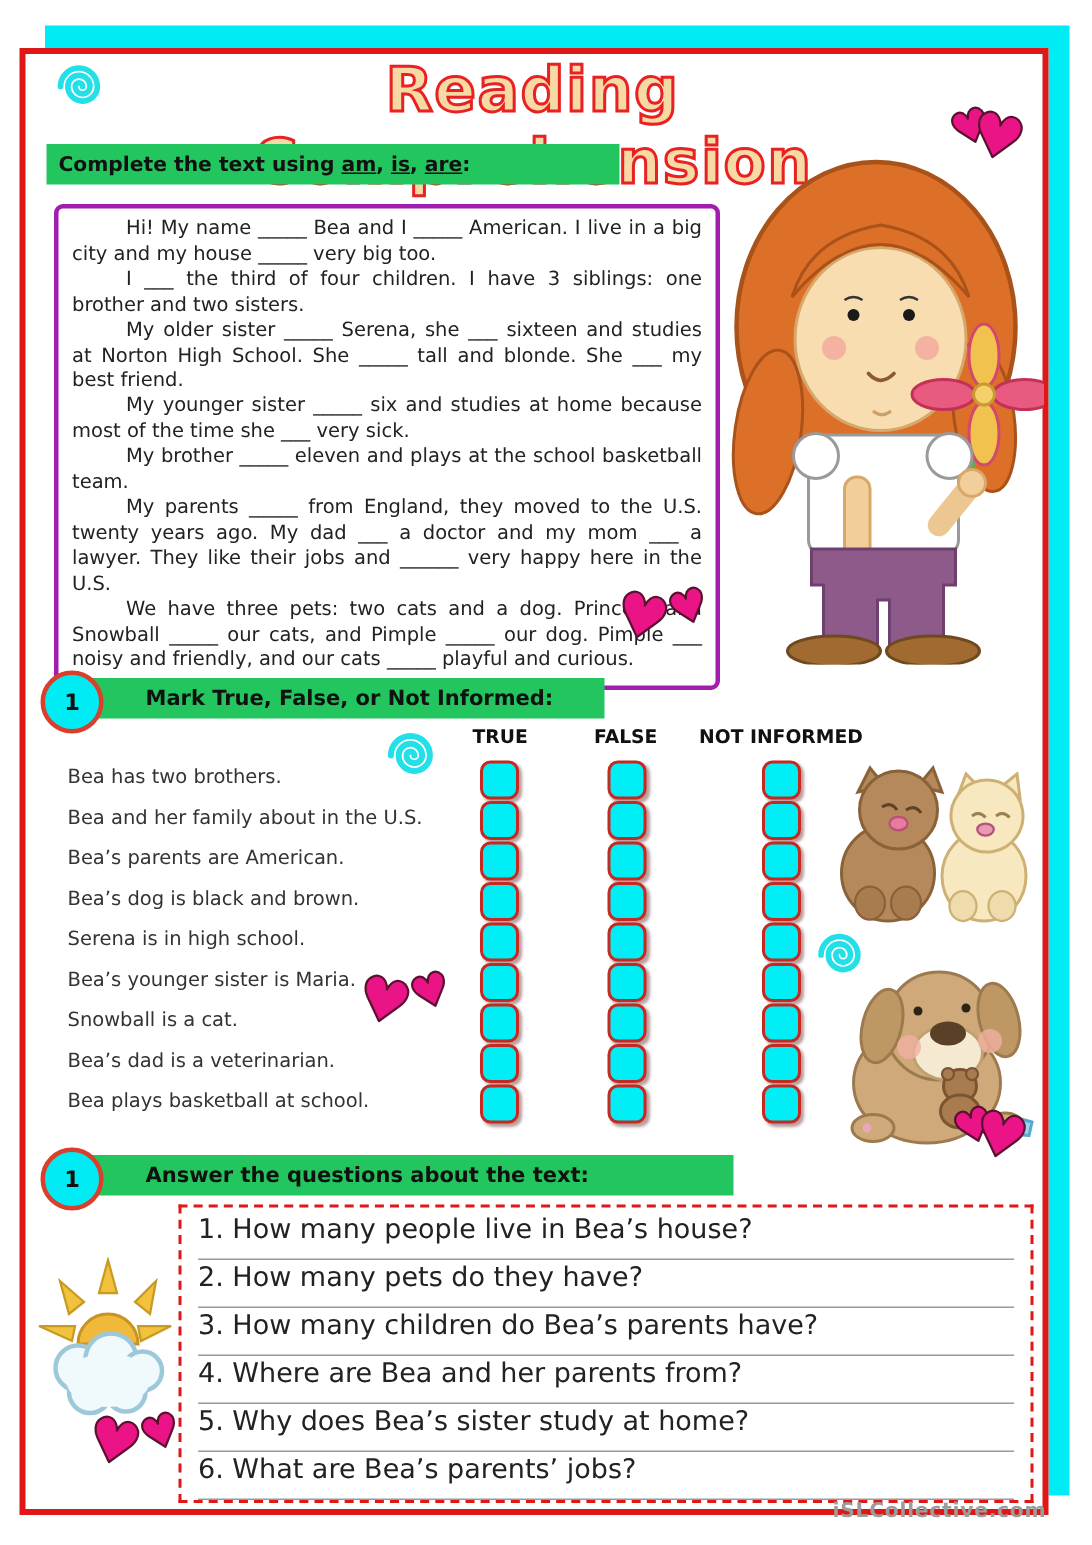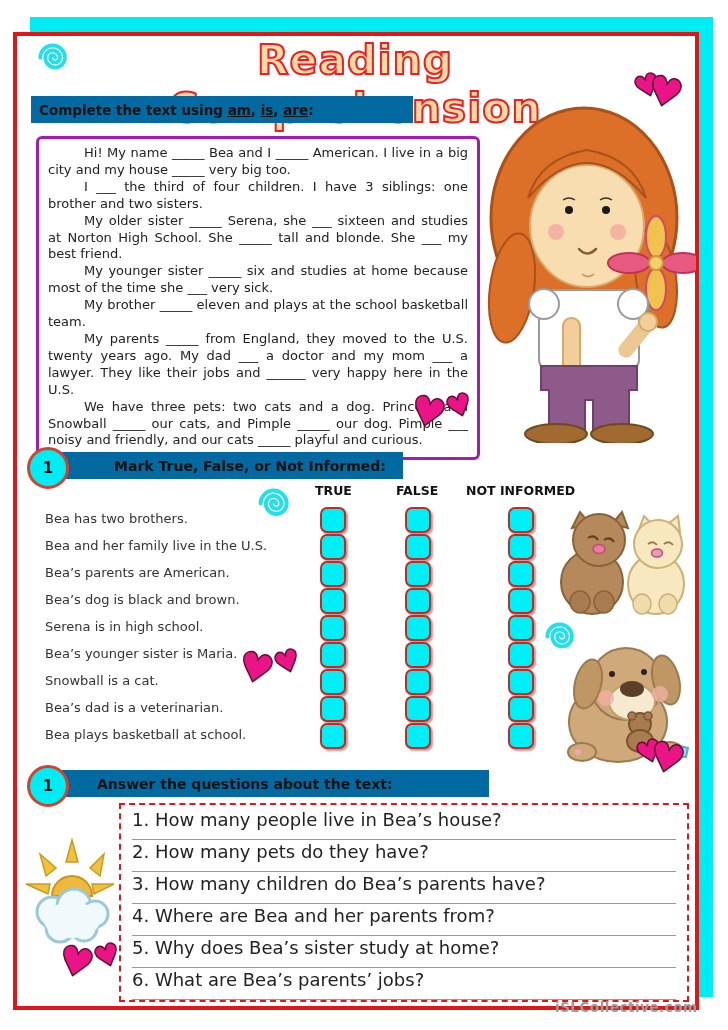--- a/index.html
+++ b/index.html
@@ -20,21 +20,21 @@
   .spiral svg{display:block;}
 
   
   .hearts{line-height:0;}
   .hearts span{display:inline-block;color:#ea1487;-webkit-text-stroke:1.5px #5c1030;
                font-family:"DejaVu Sans",sans-serif;}
   .hearts .h1{font-size:30px;transform:rotate(-18deg);}
   .hearts .h2{font-size:40px;transform:rotate(14deg);margin-left:-14px;position:relative;top:10px;}
 
   
-  .bar{background:#0369a1;color:#111;font-weight:bold;font-size:13.5px;display:flex;align-items:center;}
+  .bar{background:#22c55e;color:#111;font-weight:bold;font-size:13.5px;display:flex;align-items:center;}
   .instr{left:31px;top:96px;width:374px;height:27px;padding-left:8px;}
   .sec-bar{height:27px;padding-left:50px;font-size:14px;}
   .u{text-decoration:underline;}
   .sec-circle{width:36px;height:36px;border-radius:50%;background:#00ecf4;border:3px solid #d8402c;
               display:flex;align-items:center;justify-content:center;font-weight:bold;font-size:15px;color:#111;}
 
   
   .story{left:36px;top:136px;width:420px;min-height:272px;border:3px solid #a21caf;border-radius:6px;
          padding:6px 9px 8px 9px;font-size:13px;line-height:16.9px;color:#222;text-align:justify;}
   .story p{margin:0;text-indent:36px;}
@@ -122,21 +122,21 @@
       <path d="M57,268 h96 v24 h-8 v44 h-36 v-34 h-8 v34 h-36 v-44 h-8 Z" fill="#8d5a8a" stroke="#6e4070" stroke-width="2"></path>
       <ellipse cx="72" cy="336" rx="31" ry="10" fill="#a06a30" stroke="#6e4a20" stroke-width="2"></ellipse>
       <ellipse cx="138" cy="336" rx="31" ry="10" fill="#a06a30" stroke="#6e4a20" stroke-width="2"></ellipse>
     </svg>
   </div>
 
   <div class="abs hearts" style="left:424px;top:402px;z-index:4;">
     <span class="h2">♥</span><span class="h1">♥</span>
   </div>
 
-  <div class="abs bar sec-bar" style="left:47px;top:452px;width:306px;justify-content:center;">
+  <div class="abs bar sec-bar" style="left:47px;top:452px;width:306px;">
     <span>Mark True, False, or Not Informed:</span>
   </div>
   <div class="abs sec-circle" style="left:27px;top:447px;">
     <span>1</span>
   </div>
 
   <div class="abs col-headers" style="left:0;top:483px;">
     <span style="left:315px;text-align:center;">TRUE</span>
     <span style="left:396px;">FALSE</span>
     <span style="left:466px;">NOT INFORMED</span>
@@ -148,21 +148,21 @@
     </svg>
   </div>
 
   <div class="tf-row" style="top:506px;">
     <span class="tf-text">Bea has two brothers.</span>
     <span class="cb c1"></span>
     <span class="cb c2"></span>
     <span class="cb c3"></span>
   </div>
   <div class="tf-row" style="top:533px;">
-    <span class="tf-text">Bea and her family live in the U.S.</span>
+    <span class="tf-text">Bea and her family about in the U.S.</span>
     <span class="cb c1"></span>
     <span class="cb c2"></span>
     <span class="cb c3"></span>
   </div>
   <div class="tf-row" style="top:560px;text-align:right;">
     <span class="tf-text">Bea’s parents are American.</span>
     <span class="cb c1"></span>
     <span class="cb c2"></span>
     <span class="cb c3"></span>
   </div>

